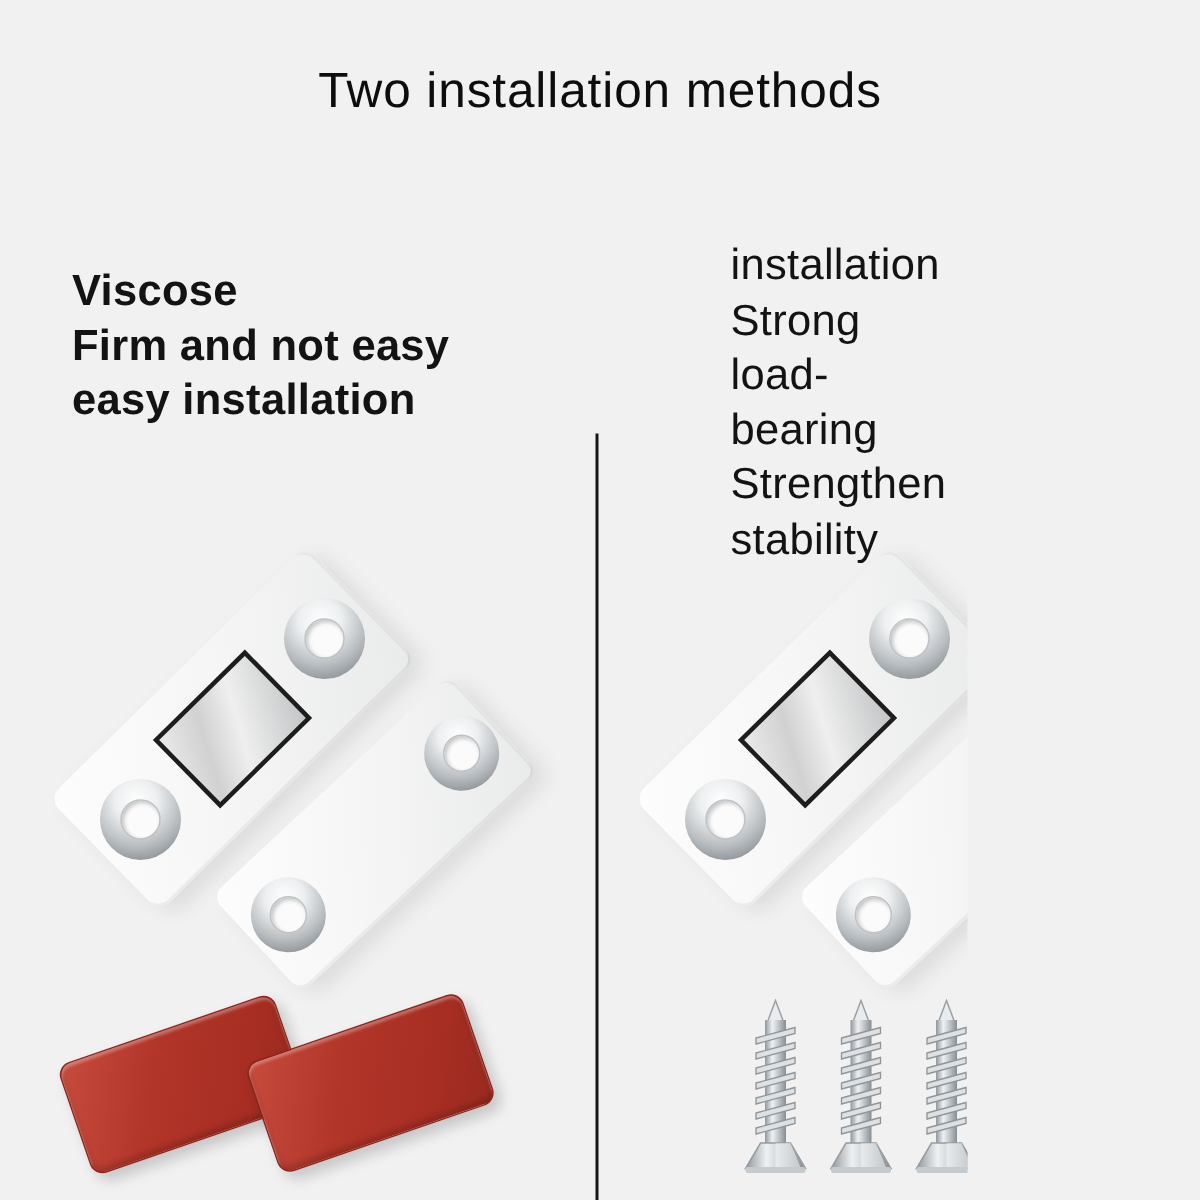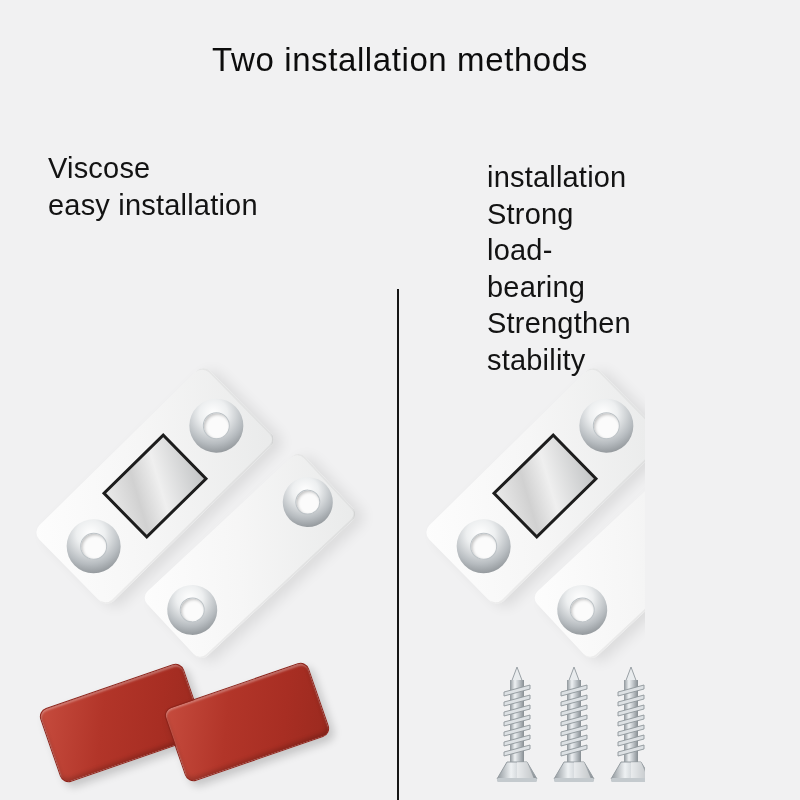--- a/index.html
+++ b/index.html
@@ -7,21 +7,21 @@
     position:relative;width:645px;height:800px;overflow:hidden;
     background:#f1f1f2;
     font-family:"Liberation Sans","DejaVu Sans",sans-serif;
     color:#111;
   }
   .title{
     position:absolute;top:41px;left:0;width:800px;text-align:center;
     font-size:33px;letter-spacing:.6px;color:#0d0d0d;white-space:nowrap;
   }
   .method-text{position:absolute;font-size:29px;line-height:36.5px;letter-spacing:.2px;color:#131313;}
-  .method-left{left:48px;top:150px;}
+  .method-left{left:48px;top:176px;font-weight:bold;}
   .method-right{left:487px;top:159px;}
   .divider{position:absolute;left:397px;top:289px;width:2px;height:511px;background:#161616;}
 
   .product{position:absolute;left:0;top:0;width:800px;height:800px;}
   .product-right{left:390px;}
 
   .plate{
     position:absolute;border-radius:10px;
     background:linear-gradient(130deg,#fdfdfd 0%,#f6f6f6 45%,#e9eaea 100%);
     box-shadow:4px 8px 14px rgba(0,0,0,.09),
@@ -72,20 +72,21 @@
 </style>
 </head>
 <body>
 
 <div class="stage">
 
   <div class="title">Two installation methods</div>
 
   <div class="method-text method-left">
     <div>Viscose</div>
+    <div>Firm and not easy</div>
     <div>easy installation</div>
   </div>
 
   <div class="method-text method-right">
     <div>installation</div>
     <div>Strong load-bearing</div>
     <div>Strengthen stability</div>
   </div>
 
   <div class="divider"></div>

